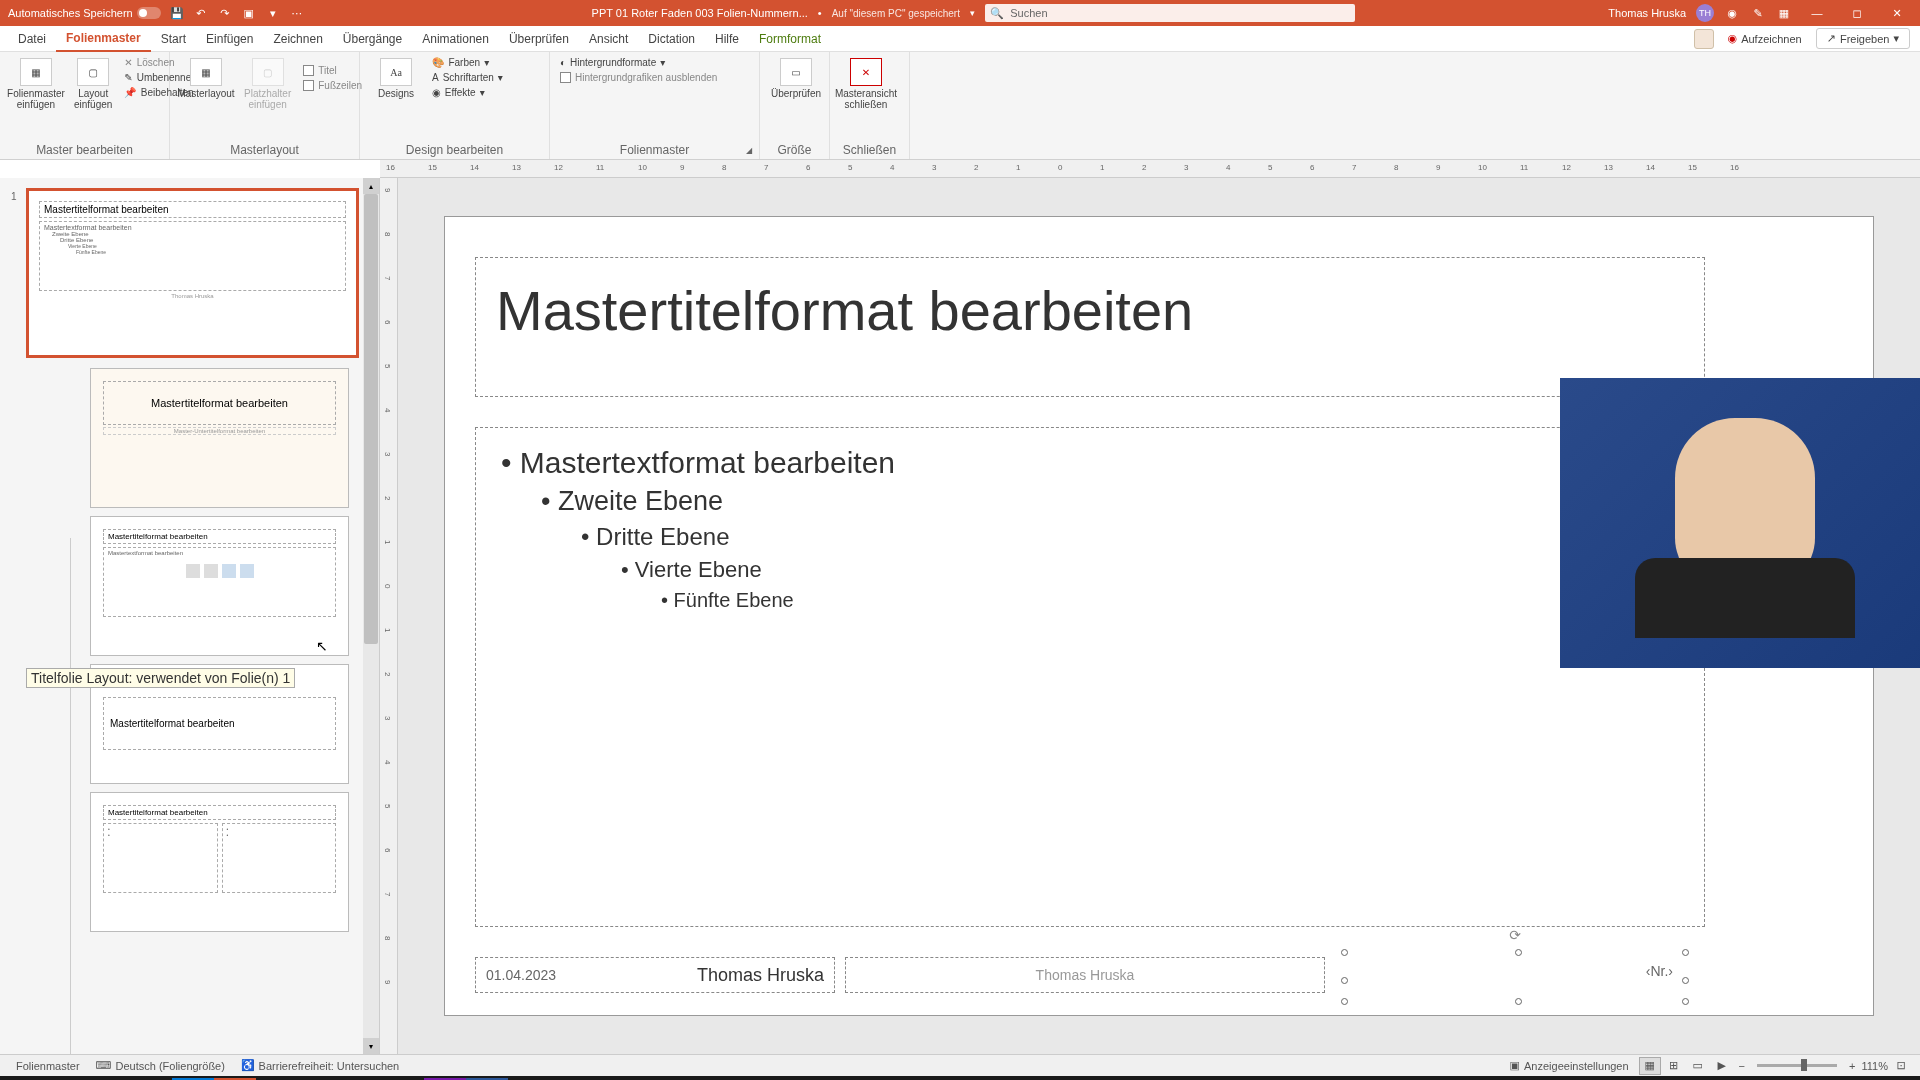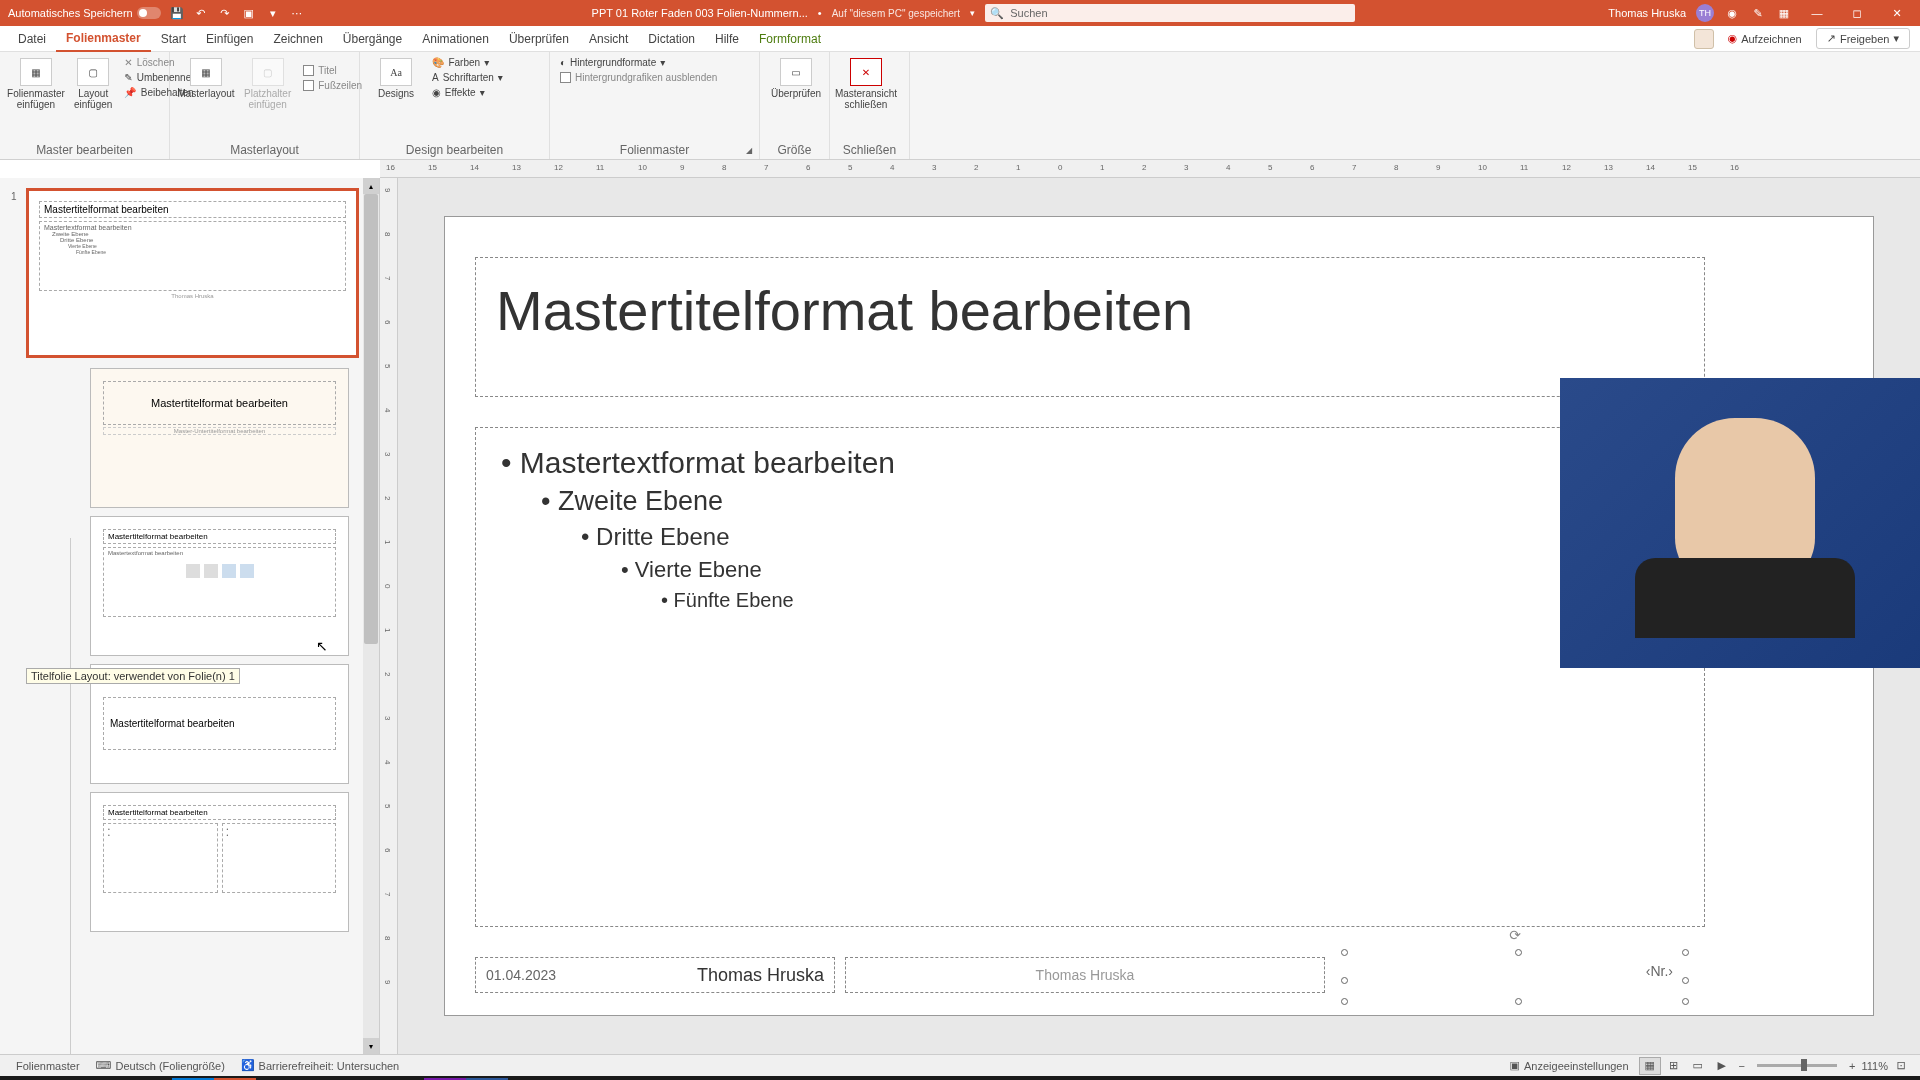--- a/index.html
+++ b/index.html
@@ -50,21 +50,21 @@
 .main { display: flex; height: 876px; }
 .thumb-panel { width: 380px; background: #f5f5f5; border-right: 1px solid #ccc; position: relative; overflow: hidden; }
 .scrollbar-v { position: absolute; right: 0; top: 0; width: 16px; height: 100%; background: #e8e8e8; }
 .scroll-arrow { width: 16px; height: 16px; background: #d0d0d0; display: flex; align-items: center; justify-content: center; font-size: 8px; cursor: pointer; }
 .scroll-thumb { position: absolute; top: 16px; width: 14px; left: 1px; height: 450px; background: #c0c0c0; border-radius: 2px; }
 
 .master-thumb { margin: 10px 20px 10px 26px; border: 3px solid #d35230; background: #fff; height: 170px; padding: 10px; position: relative; }
 .master-num { position: absolute; left: -18px; top: 0; font-size: 10px; color: #666; }
 .layout-thumb { margin: 8px 30px 8px 90px; border: 1px solid #bbb; background: #fff; height: 140px; padding: 12px; position: relative; font-size: 9px; }
 .layout-thumb.hover { background: #fdf8f0; }
-.tooltip { position: absolute; background: #fffde7; border: 1px solid #aaa; padding: 1px 4px; font-size: 11px; color: #333; left: 26px; top: 490px; z-index: 10; }
+.tooltip { position: absolute; background: #fffde7; border: 1px solid #aaa; padding: 1px 4px; font-size: 14px; color: #333; left: 26px; top: 490px; z-index: 10; }
 .tree-line { position: absolute; left: 70px; width: 1px; background: #ccc; }
 
 
 .ruler-v { width: 18px; background: #f0f0f0; border-right: 1px solid #ccc; position: relative; font-size: 8px; color: #666; }
 .ruler-v-tick { position: absolute; left: 3px; writing-mode: vertical-rl; }
 
 
 .canvas-area { flex: 1; background: #e8e8e8; display: flex; align-items: center; justify-content: center; position: relative; }
 .slide { width: 1430px; height: 800px; background: #fff; border: 1px solid #999; position: relative; }
 .placeholder { position: absolute; border: 1px dashed #888; }

